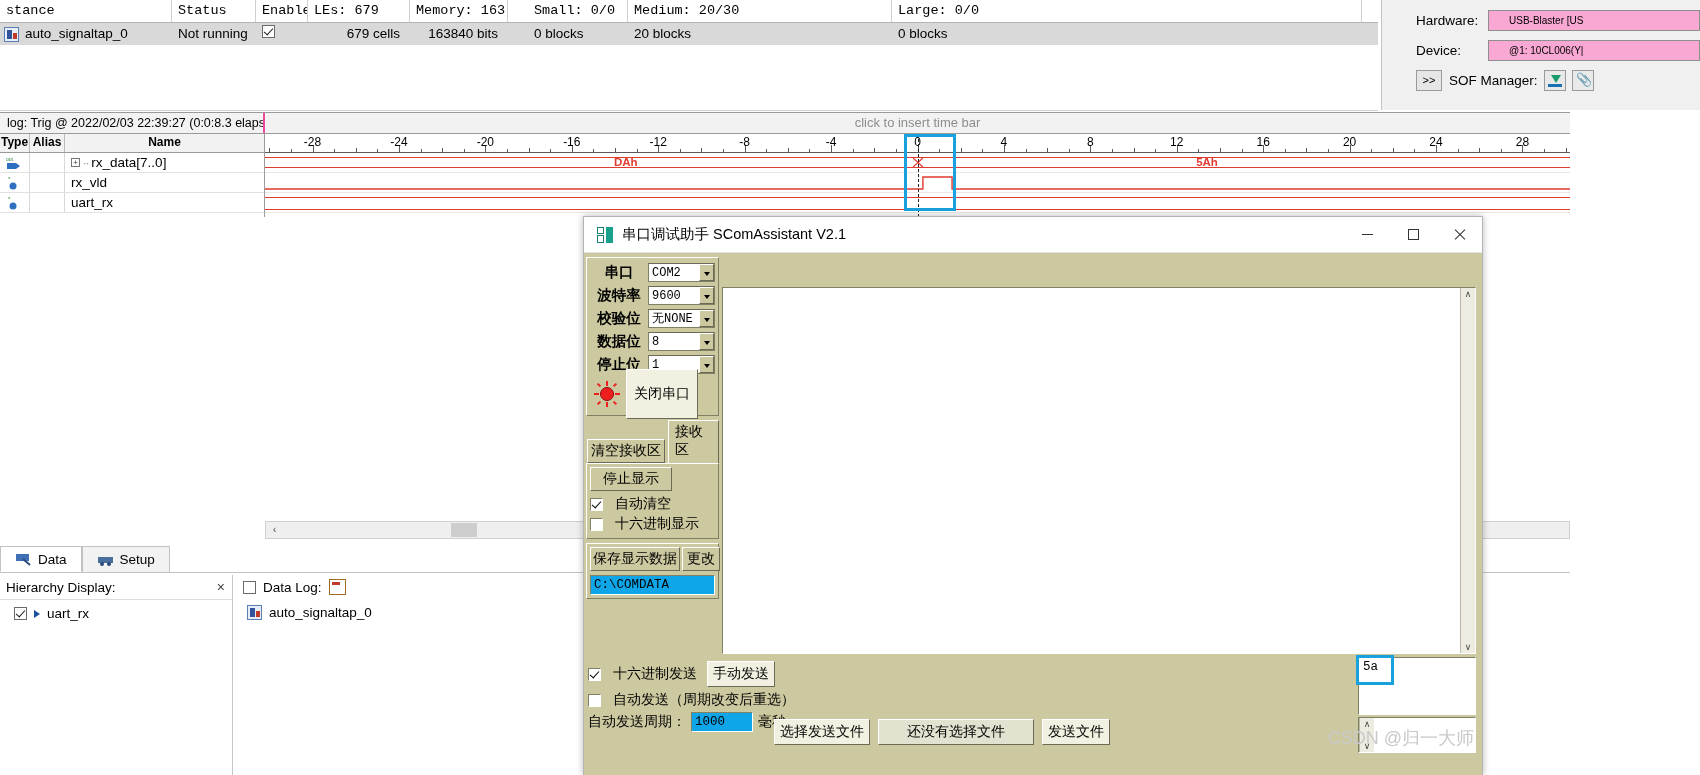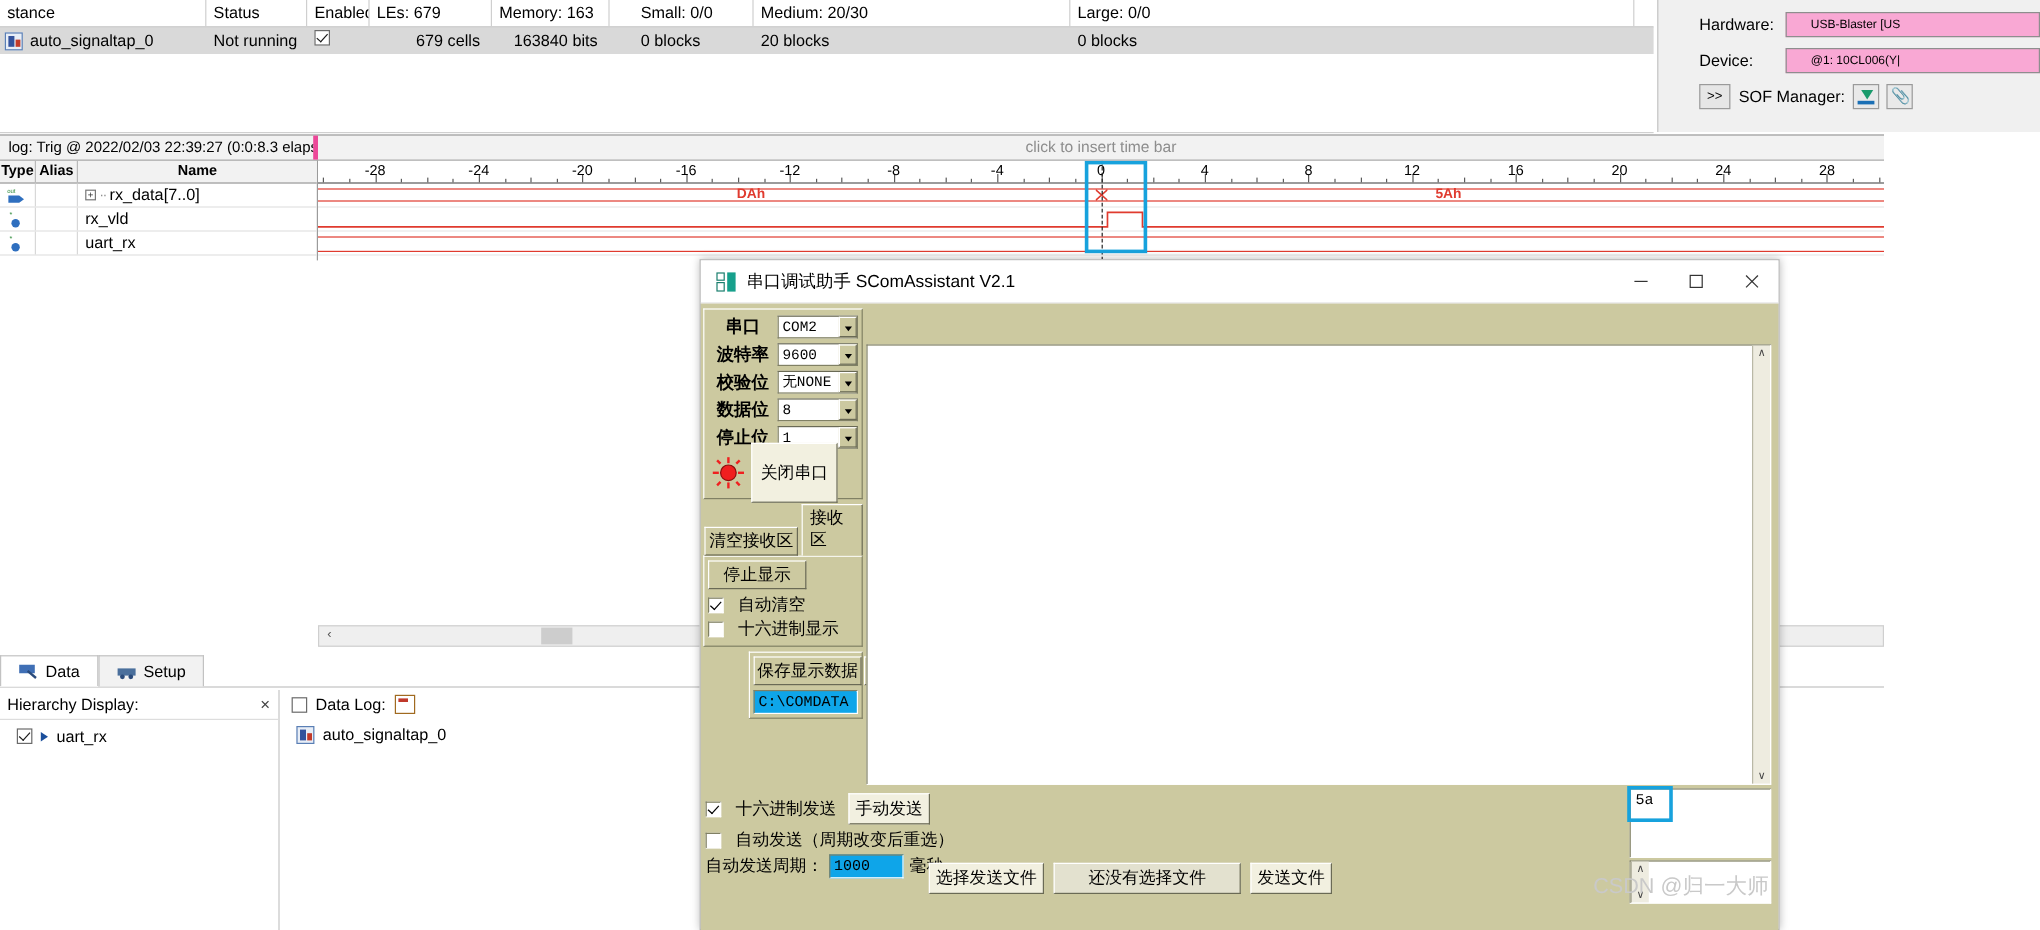--- a/index.html
+++ b/index.html
@@ -11,21 +11,21 @@
     -webkit-font-smoothing:antialiased;
   }
   .app{position:relative;width:1700px;height:775px;}
 
   
   .inst-panel{position:absolute;left:0;top:0;width:1378px;height:110px;background:#fff;
     border-bottom:1px solid #d0d0d0;}
   .inst-header{display:flex;height:22px;background:#fff;border-bottom:1px solid #b4b4b4;
     align-items:center;font-size:13.5px;}
   .inst-header .cell{padding-left:6px;height:22px;line-height:22px;border-right:1px solid #cfcfcf;
-    box-sizing:border-box;overflow:hidden;white-space:nowrap;}
+    box-sizing:border-box;overflow:hidden;white-space:nowrap;font-family:Liberation Mono, monospace;}
   .inst-row{display:flex;height:22px;background:#d9d9d9;align-items:center;font-size:13.5px;}
   .inst-row .cell{padding-left:6px;height:22px;line-height:22px;box-sizing:border-box;
     overflow:hidden;white-space:nowrap;}
   .c-inst{width:172px;}
   .c-status{width:84px;}
   .c-enabled{width:52px;}
   .c-les{width:102px;}
   .c-mem{width:98px;}
   .c-small{width:100px;margin-left:20px;}
   .c-med{width:264px;}
@@ -54,21 +54,21 @@
     position:relative;box-sizing:border-box;flex:none;}
   .hw-icon.prog:after{content:"";position:absolute;left:6px;top:4px;width:0;height:0;
     border-left:5px solid transparent;border-right:5px solid transparent;border-top:8px solid #1a9b6c;}
   .hw-icon.prog:before{content:"";position:absolute;left:3px;top:13px;width:14px;height:3px;background:#1a6fb5;}
   .hw-icon.clip:after{content:"\01F4CE";position:absolute;left:4px;top:1px;font-size:13px;color:#555;}
 
   
   .wave-wrap{position:absolute;left:0;top:112px;width:1570px;height:105px;background:#fff;}
   .wave-logbar{display:flex;height:22px;border-top:1px solid #9b9b9b;border-bottom:1px solid #9b9b9b;
     background:#f2f2f2;box-sizing:border-box;}
-  .wave-logtxt{width:265px;box-sizing:border-box;border-right:4px solid #ec4899;
+  .wave-logtxt{width:265px;box-sizing:border-box;border-right:2px solid #ec4899;
     padding-left:7px;line-height:20px;font-size:12.5px;overflow:hidden;white-space:nowrap;}
   .wave-timebar{flex:1;text-align:center;line-height:20px;font-size:13px;color:#8d8d8d;}
 
   .wave-body{display:flex;height:83px;}
   .wave-names{width:265px;flex:none;box-sizing:border-box;border-right:1px solid #9b9b9b;}
   .nm-head{display:flex;height:18px;background:#f2f2f2;border-bottom:1px solid #9b9b9b;
     font-size:12px;font-weight:bold;align-items:center;}
   .nm-head .h1{width:29px;text-align:center;border-right:1px solid #b9b9b9;height:18px;line-height:17px;}
   .nm-head .h2{width:34px;text-align:center;border-right:1px solid #b9b9b9;height:18px;line-height:17px;}
   .nm-head .h3{flex:1;text-align:center;height:18px;line-height:17px;}
@@ -540,21 +540,21 @@
           <div class="cbx" style="margin-top:3px;">
             <span class="sq on"></span>
             <span>自动清空</span>
           </div>
           <div class="cbx">
             <span class="sq"></span>
             <span>十六进制显示</span>
           </div>
         </div>
 
-        <div class="grp" style="padding:3px;margin-left:38px;">
+        <div class="grp" style="padding:3px;">
           <div style="display:flex;gap:2px;">
             <span class="btn" style="padding:2px 2px;">保存显示数据</span>
             <span class="btn" style="padding:2px 4px;">更改</span>
           </div>
           <div class="pathbox" style="margin-top:4px;">C:\COMDATA</div>
         </div>
       </div>
 
       <div class="recv">
         <div class="area"></div>

